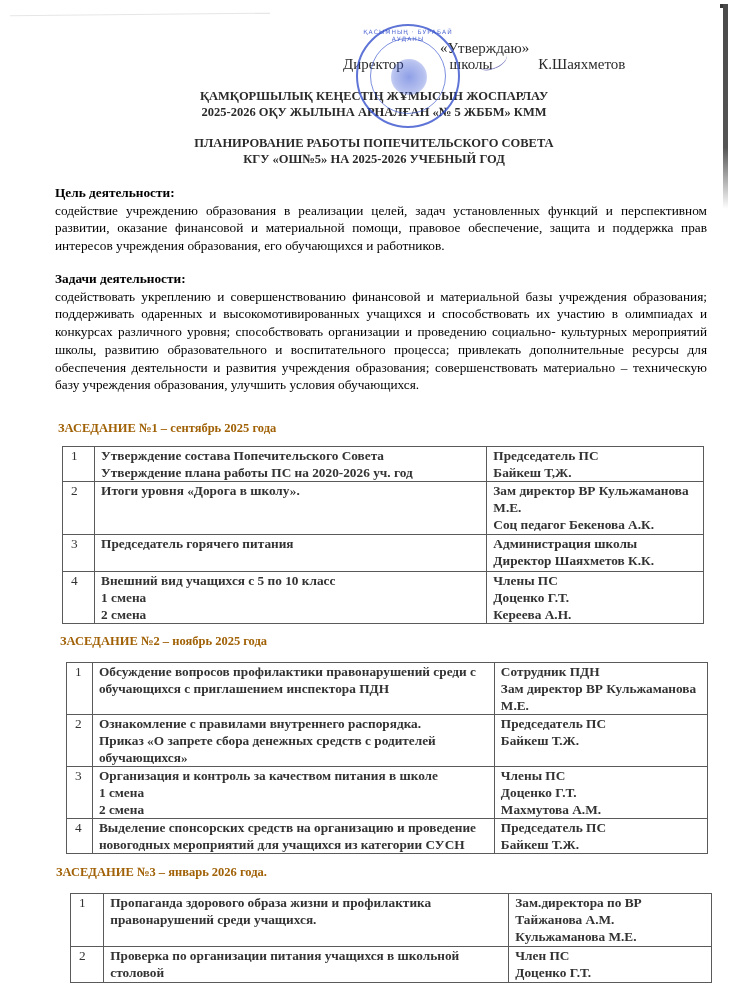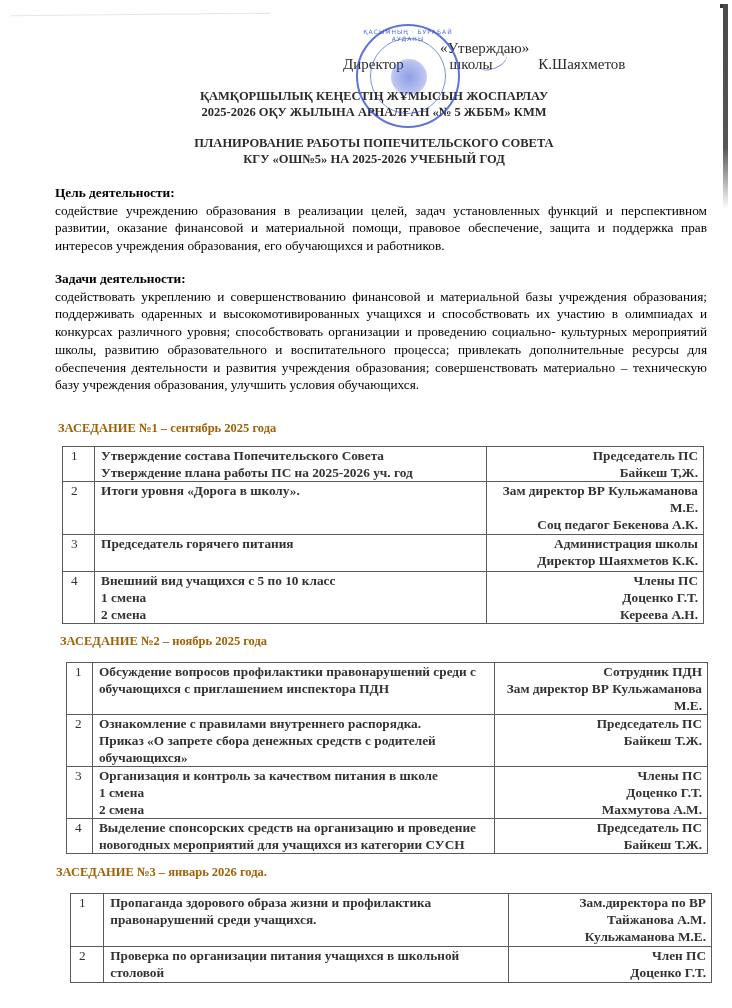--- a/index.html
+++ b/index.html
@@ -146,21 +146,21 @@
     padding-left: 8px;
     padding-right: 0;
   }
   table.plan td .line { display: block; white-space: nowrap; font-weight: bold; }
 
   #t1 { left: 62px; top: 446px; width: 642px; }
   #t2 { left: 66px; top: 662px; width: 642px; }
   #t3 { left: 70px; top: 893px; width: 642px; }
   .c1 { width: 29px; }
   .c2 { width: 405px; }
-  .c3 { width: 208px; text-align: right; }
+  .c3 { width: 208px; }
 </style>
 </head>
 <body>
 
 <div class="page">
   <div class="scan-topline"></div>
   <div class="scan-edge-cap"></div>
   <div class="scan-edge"></div>
 
   <div class="approve approve-title">«Утверждаю»</div>
@@ -194,21 +194,21 @@
     <div class="justify">содействовать укреплению и совершенствованию финансовой и материальной базы учреждения образования; поддерживать одаренных и высокомотивированных учащихся и способствовать их участию в олимпиадах и конкурсах различного уровня; способствовать организации и проведению социально- культурных мероприятий школы, развитию образовательного и воспитательного процесса; привлекать дополнительные ресурсы для обеспечения деятельности и развития учреждения образования; совершенствовать материально – техническую базу учреждения образования, улучшить условия обучающихся.</div>
   </div>
 
   <div class="meeting-title" style="left:58px; top:421px;">ЗАСЕДАНИЕ №1 – сентябрь 2025 года</div>
   <table class="plan" id="t1">
     <tbody>
         <tr style="height:32px;">
       <td class="num c1">1</td>
       <td class="c2">
         <span class="line">Утверждение состава Попечительского Совета</span>
-        <span class="line">Утверждение плана работы ПС на 2025-2026 уч. год</span>
+        <span class="line">Утверждение плана работы ПС на 2020-2026 уч. год</span>
       </td>
       <td class="c3">
         <span class="line">Председатель ПС</span>
         <span class="line">Байкеш Т,Ж.</span>
       </td>
     </tr>
     <tr style="height:53px;">
       <td class="num c1">2</td>
       <td class="c2">
         <span class="line">Итоги уровня «Дорога в школу».</span>

